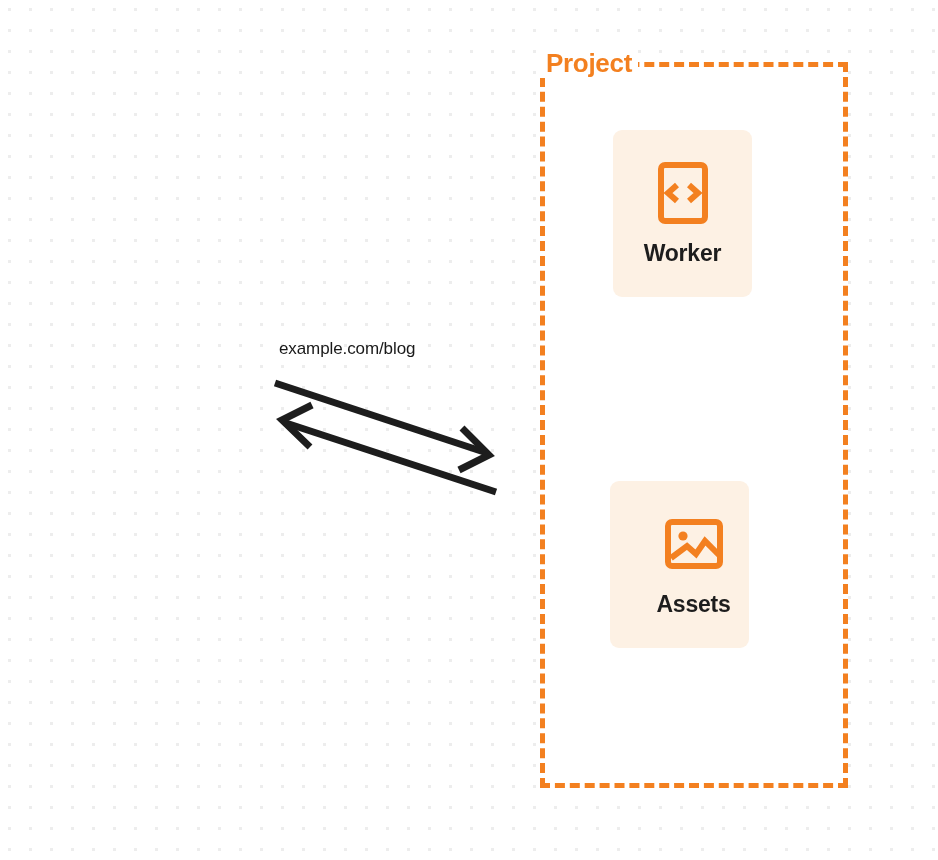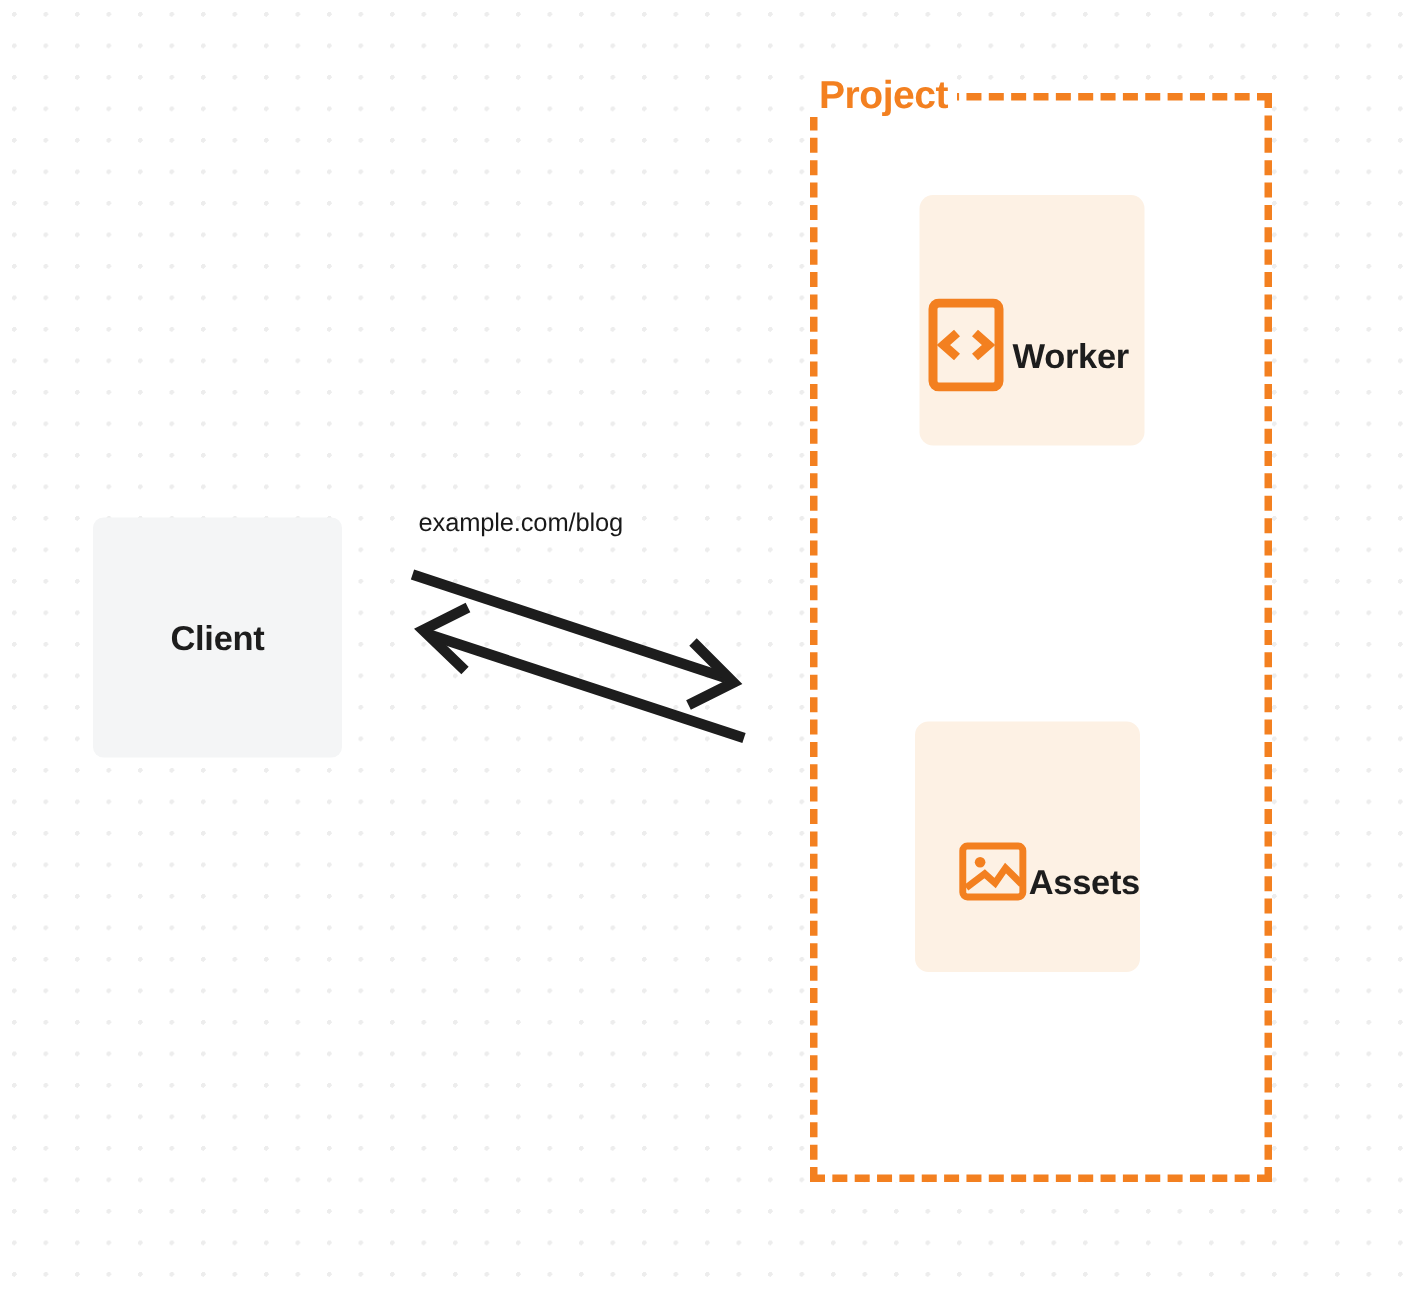--- a/index.html
+++ b/index.html
@@ -90,24 +90,25 @@
     letter-spacing: -0.3px;
   }
   #project-title span {
     background: #ffffff;
     padding: 0 6px;
   }
 
   
   .service-card {
     position: absolute;
-    width: 150px;
+    width: 139px;
     background: #fdf1e4;
     border-radius: 9px;
     display: flex;
+    flex-direction: column;
     align-items: center;
   }
   #worker-card {
     left: 613px;
     top: 130px;
     height: 167px;
     padding-top: 32px;
     box-sizing: border-box;
   }
   #assets-card {
@@ -144,23 +145,20 @@
     line-height: 21px;
     text-align: right;
     white-space: pre;
   }
 </style>
 </head>
 <body>
 
 <div id="diagram-canvas">
 
-  <div id="client-node">
-    <div class="node-label">Client</div>
-  </div>
 
   <div id="connection-label">example.com/blog</div>
 
   <svg id="arrows-layer" viewBox="0 0 938 860" width="938" height="860" xmlns="http://www.w3.org/2000/svg">
 
     <g>
       <line x1="275" y1="383" x2="484" y2="452" stroke="#1d1d1d" stroke-width="7" stroke-linecap="butt"></line>
       <polyline points="462,428 489,455 459,470" fill="none" stroke="#1d1d1d" stroke-width="7" stroke-linecap="butt" stroke-linejoin="miter"></polyline>
     </g>
 

